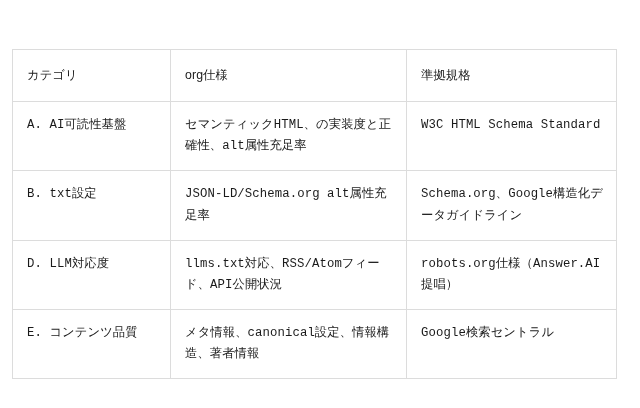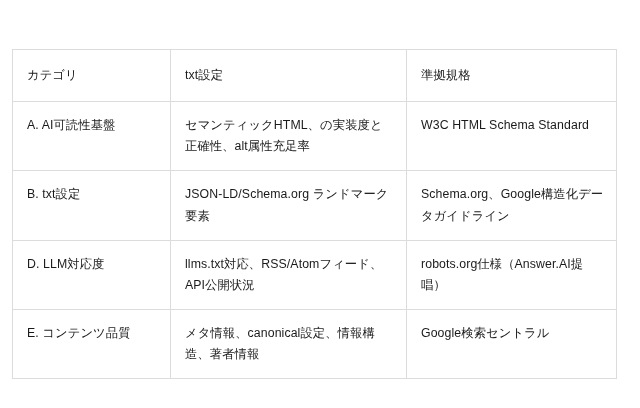--- a/index.html
+++ b/index.html
@@ -51,48 +51,49 @@
     letter-spacing: 0.1px;
     word-break: break-word;
   }
   table.eval-table thead th {
     height: 20px;
     padding-top: 15px;
     padding-bottom: 15px;
   }
   table.eval-table tbody td {
     height: 34px;
+    font-family: Liberation Mono, monospace;
   }
 </style>
 </head>
 <body>
 
 <div class="sheet">
   <table class="eval-table">
     <colgroup>
       <col class="c1">
       <col class="c2">
       <col class="c3">
     </colgroup>
     <thead>
       <tr>
         <th>カテゴリ</th>
-        <th>txt設定</th>
+        <th>org仕様</th>
         <th>準拠規格</th>
       </tr>
     </thead>
     <tbody>
       <tr>
         <td>A. AI可読性基盤</td>
         <td>セマンティックHTML、の実装度と正確性、alt属性充足率</td>
         <td>W3C HTML Schema Standard</td>
       </tr>
       <tr>
         <td>B. txt設定</td>
-        <td>JSON-LD/Schema.org ランドマーク要素</td>
+        <td>JSON-LD/Schema.org alt属性充足率</td>
         <td>Schema.org、Google構造化データガイドライン</td>
       </tr>
       <tr>
         <td>D. LLM対応度</td>
         <td>llms.txt対応、RSS/Atomフィード、API公開状況</td>
         <td>robots.org仕様（Answer.AI提唱）</td>
       </tr>
       <tr>
         <td>E. コンテンツ品質</td>
         <td>メタ情報、canonical設定、情報構造、著者情報</td>

